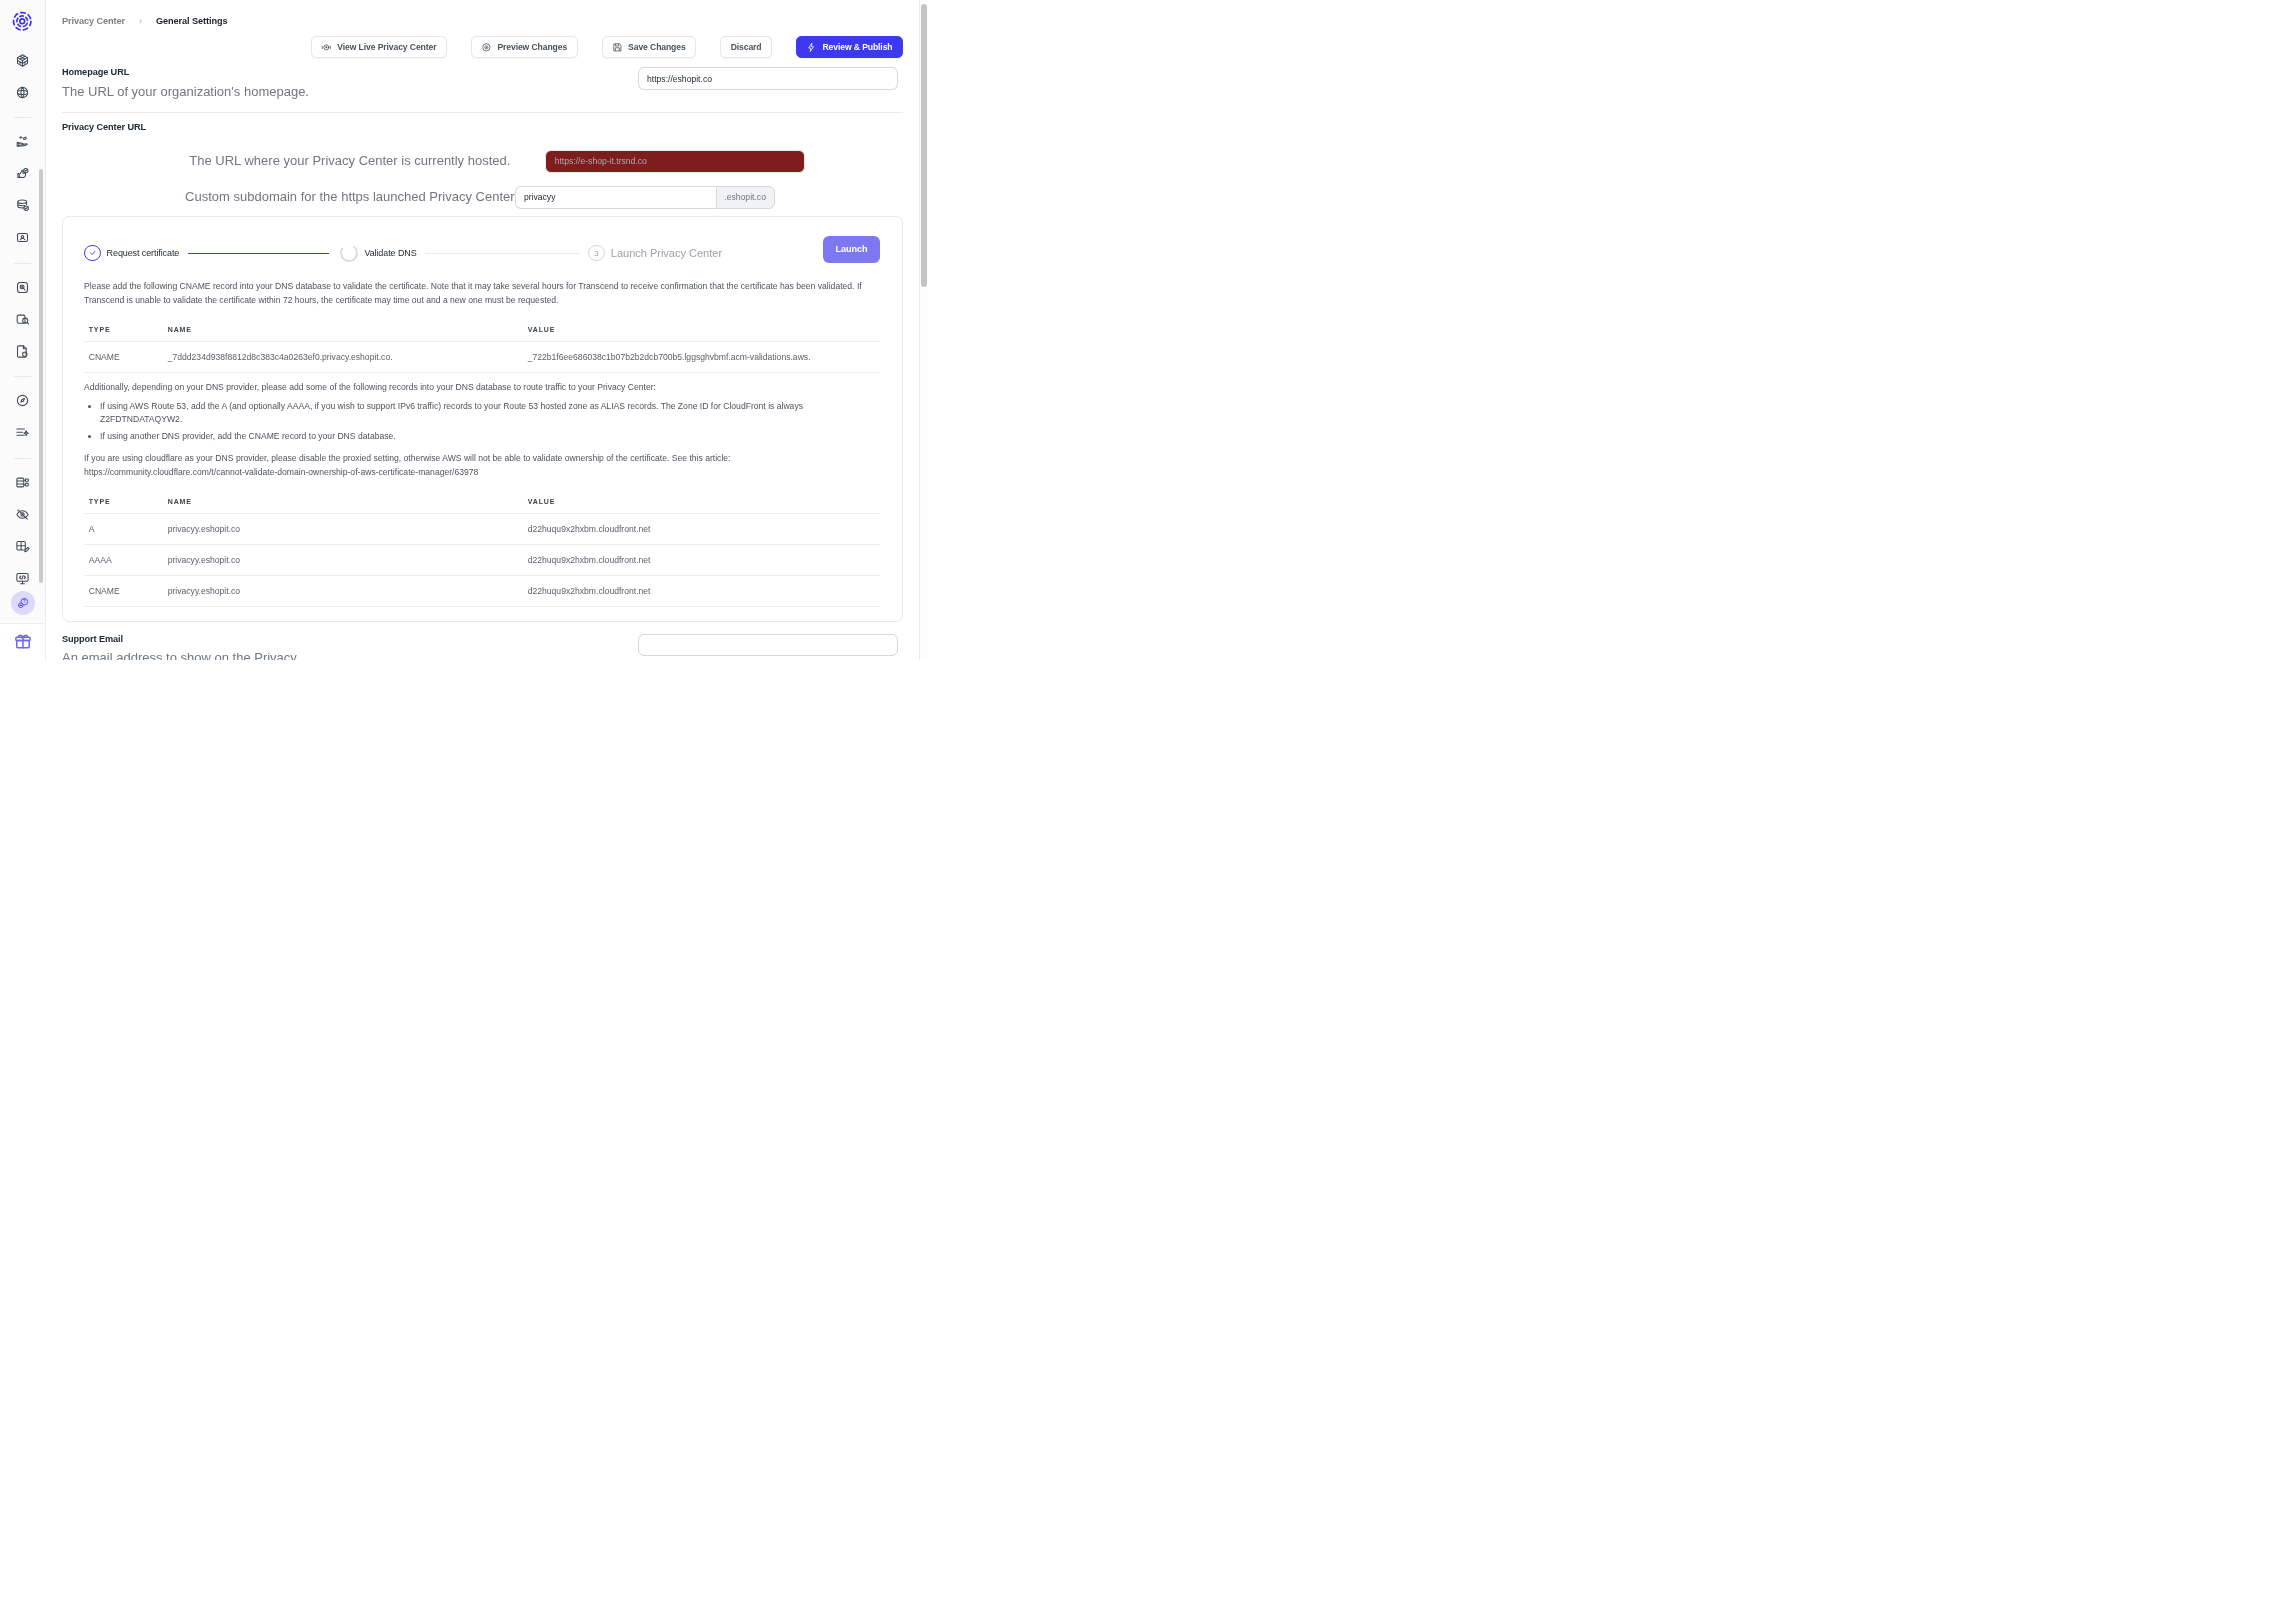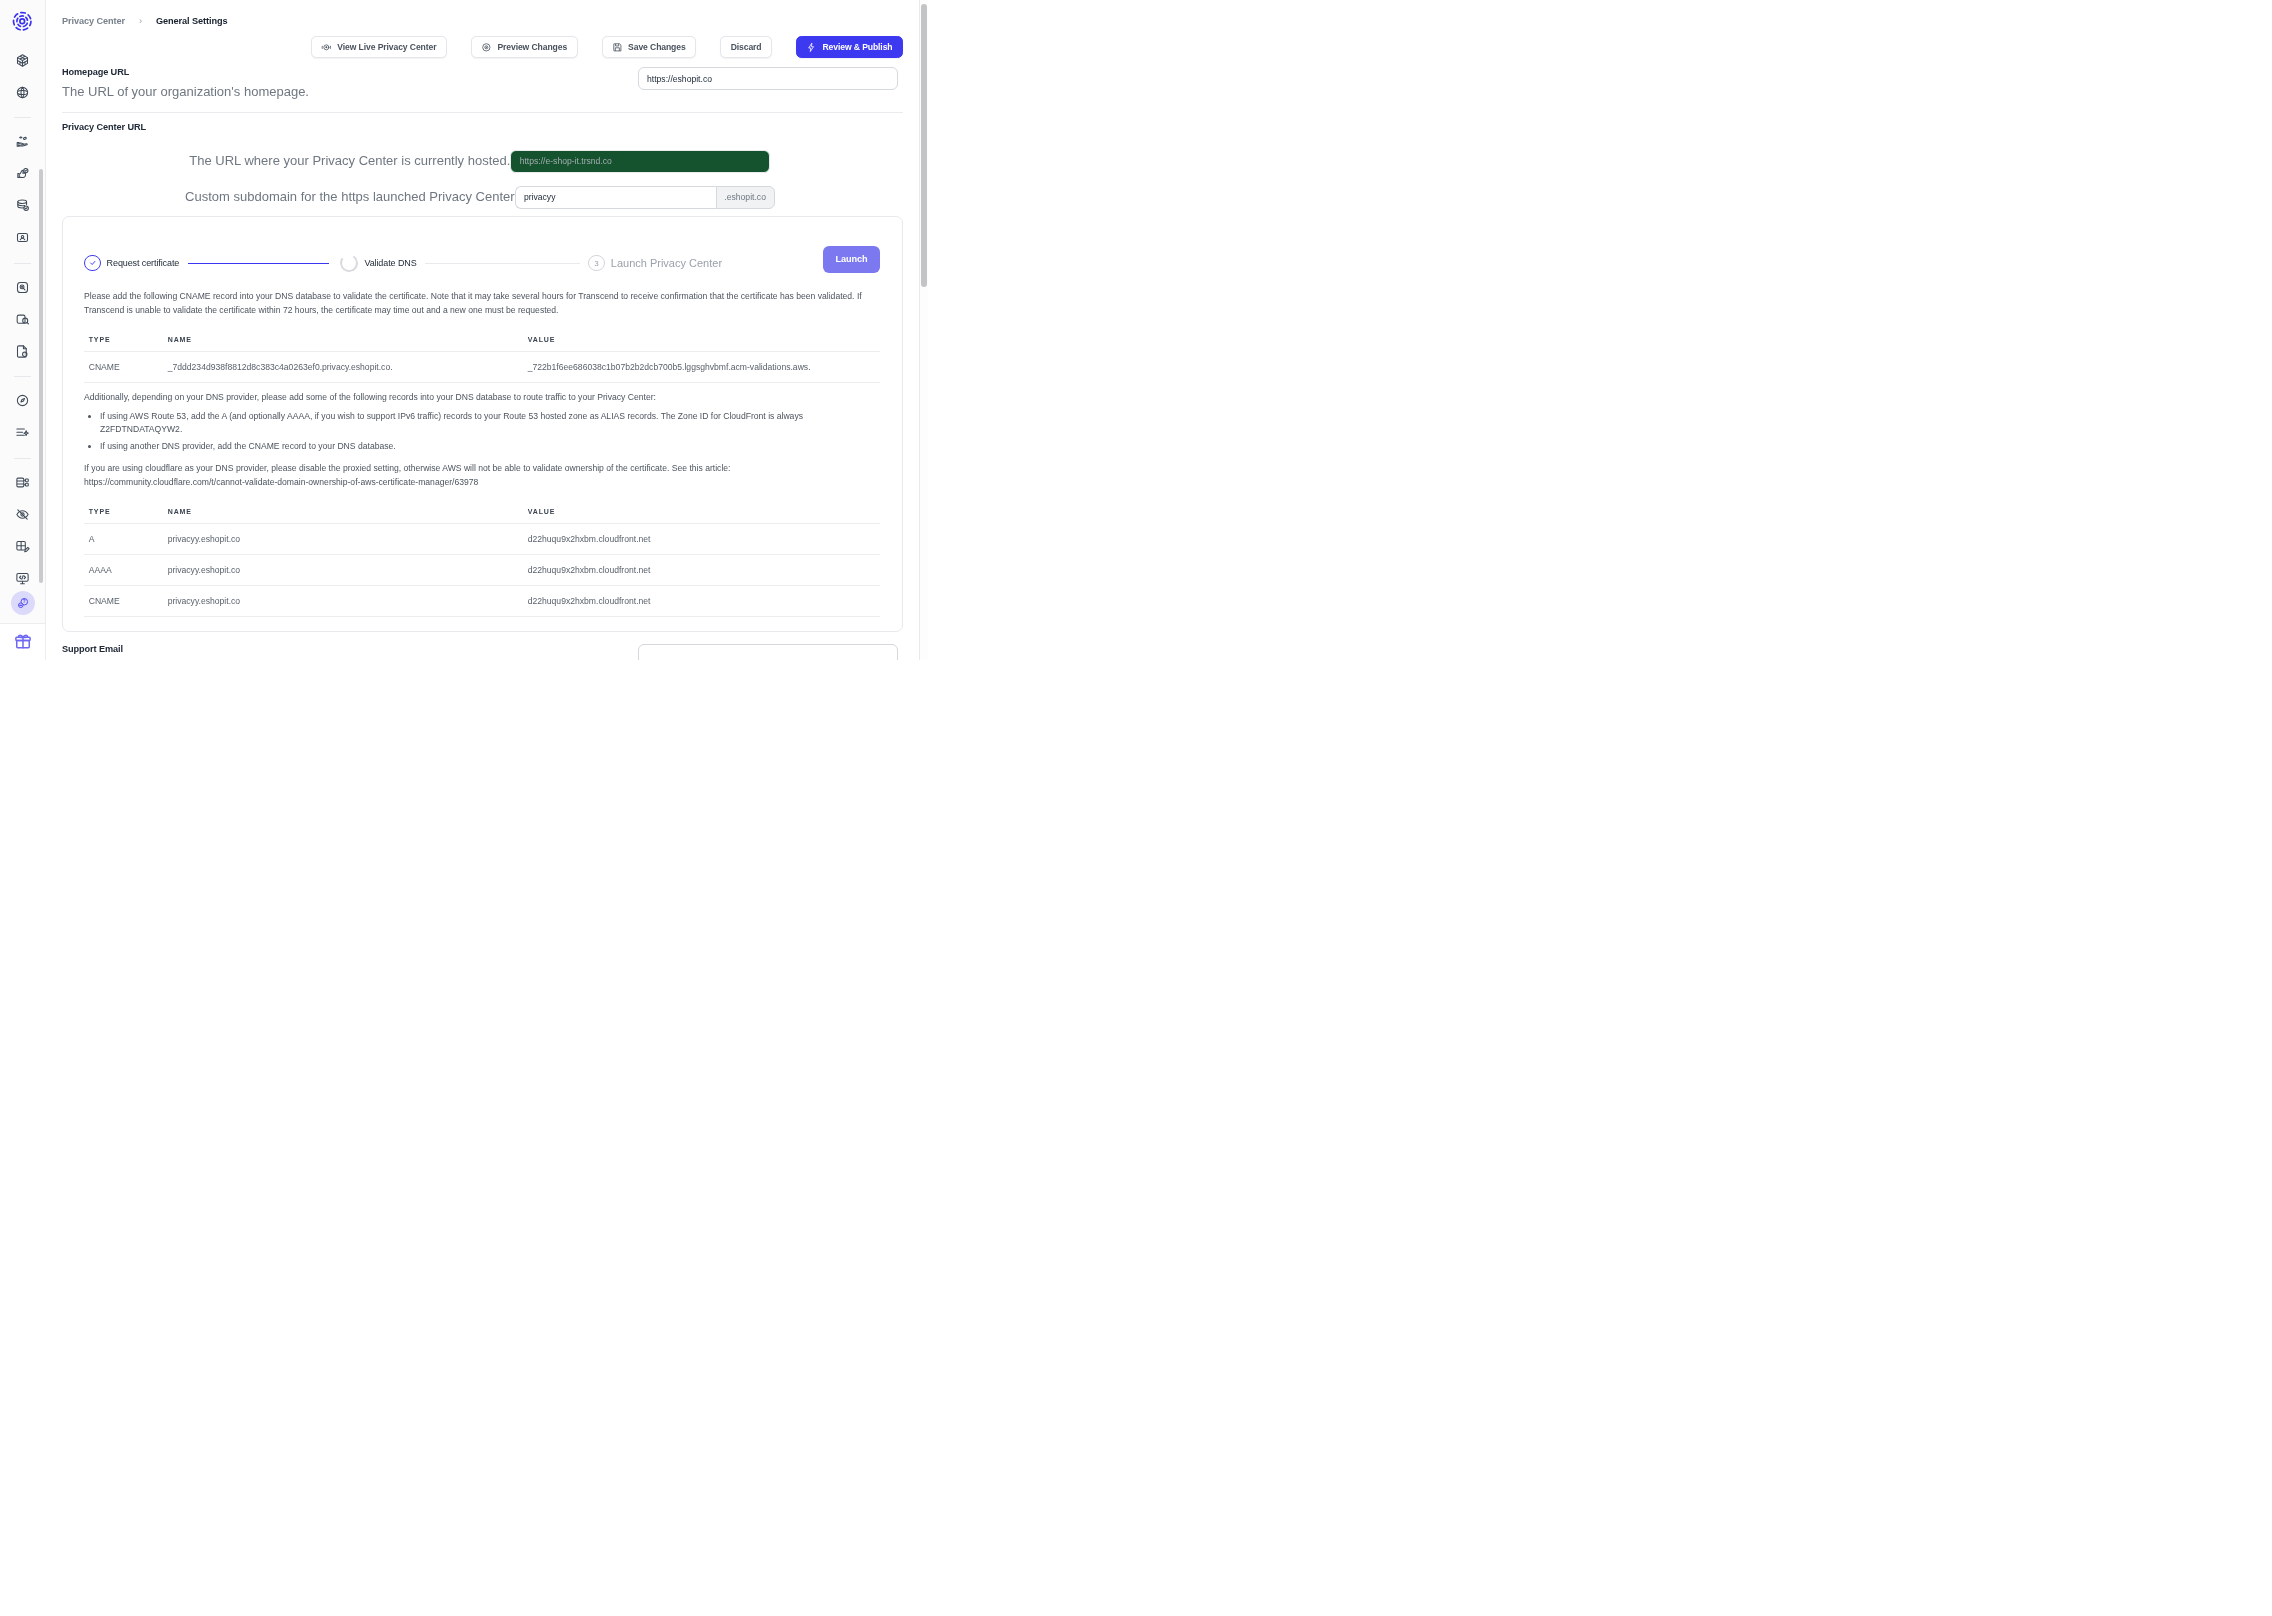--- a/index.html
+++ b/index.html
@@ -43,32 +43,32 @@
     font-family:inherit; font-size:8.6px; font-weight:700; color:#49525d; cursor:pointer; letter-spacing:-0.1px; }
   .btn svg { width:10.7px; height:10.7px; }
   .btn-primary { background:#3d39f1; border-color:#3d39f1; color:#fff; }
 
   .field-row { display:flex; justify-content:space-between; align-items:flex-start; }
   .field-label { font-size:9.2px; font-weight:700; color:#212b38; letter-spacing:-0.1px; }
   .field-desc { font-size:13px; color:#6f7781; margin-top:5.3px; line-height:1.45; }
   .input-col { width:260px; margin-right:5.3px; flex:0 0 260px; }
   .text-input { width:100%; height:22.5px; border:0.6px solid #d5d8dd; border-radius:6px;
     padding:0 8.3px; font-family:inherit; font-size:8.6px; color:#222d3a; background:#fff; outline:none; }
-  .text-input:disabled { background:#14532d; border-color:#e8eaed; color:#a5acb4; }
+  .text-input:disabled { background:#7f1d1d; border-color:#e8eaed; color:#a5acb4;margin-left:35px; }
   .hr { border:none; border-top:0.6px solid #e9ebee; margin-top:10px; }
 
   .section-sub-row { display:flex; justify-content:center; align-items:center; }
   .input-group { display:flex; width:260px; margin-right:5.3px; flex:0 0 260px; }
   .input-group input { border-radius:6px 0 0 6px; border-right:none; }
   .input-addon { height:22.5px; display:flex; align-items:center; padding:0 7.7px;
     background:#f1f2f4; border:0.6px solid #d5d8dd; border-radius:0 6px 6px 0;
     font-size:8.6px; color:#6f7781; }
 
   
-  .card { border:0.6px solid #e7e9ec; border-radius:7px; margin-top:7px; padding:10px 22px 14px 21px; }
+  .card { border:0.6px solid #e7e9ec; border-radius:7px; margin-top:7px; padding:0 22px 14px 21px; }
   .stepper { position:relative; display:flex; align-items:center; padding-top:23px; height:50px; }
   .step-check { width:16.6px; height:16.6px; border:1.2px solid #413df1; border-radius:50%; color:#413df1;
     display:flex; align-items:center; justify-content:center; flex:0 0 16.6px; }
   .step-check svg { width:9.5px; height:9.5px; }
   .step-label { font-size:9px; font-weight:500; color:#1d2734; margin-left:6px; letter-spacing:-0.1px; }
   .conn-blue { width:141px; height:1.2px; background:#3b37ee; margin:0 8.3px; }
   .spinner { width:18px; height:18px; border-radius:50%; border:2.1px solid #d9dbdf;
     border-right-color:transparent; transform:rotate(-100deg); margin-left:3.6px; flex:0 0 18px; }
   .conn-gray { width:155px; height:1.2px; background:#e8eaed; margin:0 8.3px; }
   .step-num { width:16.6px; height:16.6px; border:0.9px solid #d3d6db; border-radius:50%; color:#9aa1ab;

